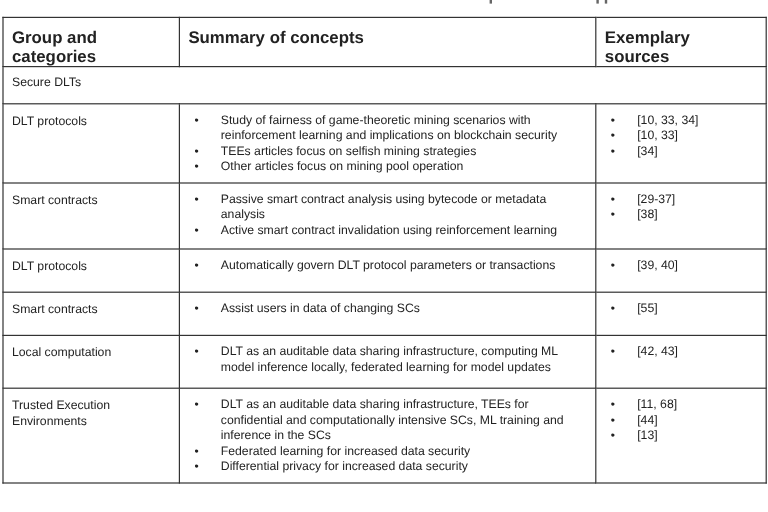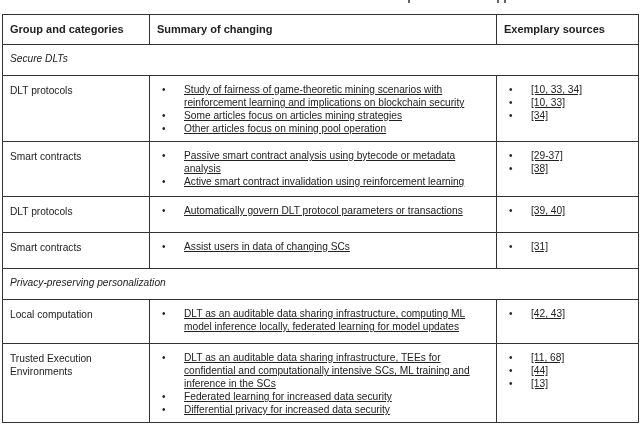--- a/index.html
+++ b/index.html
@@ -5,25 +5,25 @@
   html, body { margin: 0; padding: 0; background: #ffffff; }
   body { width: 640px; height: 427px; position: relative; overflow: hidden;
          font-family: "Liberation Sans", sans-serif; color: #222; font-size: 10.2px; }
   .cropped { position: absolute; top: 0; left: 0; width: 640px; height: 6px; }
   .cropped span { position: absolute; top: 0; width: 2px; height: 3px; background: #666; }
   table { position: absolute; left: 2px; top: 14px; width: 636px; border-collapse: collapse; table-layout: fixed; }
   td, th { border: 1.3px solid #333; vertical-align: top; text-align: left; padding: 0; }
   col.c1 { width: 147px; }
   col.c2 { width: 347px; }
   col.c3 { width: 142px; }
-  th { font-weight: bold; font-size: 11px; padding: 8px 7px 0 7px; height: 21px; }
+  th { font-weight: bold; font-size: 14px; padding: 8px 7px 0 7px; height: 21px; }
   td.cat { padding: 8px 7px 14px 7px; line-height: 13px; }
-  td.group { padding: 8px 7px 4px 7px; height: 18px; font-style: italic; }
+  td.group { padding: 8px 7px 4px 7px; height: 18px; }
   ul { list-style: none; margin: 0; padding: 7px 6px 6px 12px; }
-  li { position: relative; padding-left: 22px; line-height: 13px; text-decoration: underline; }
+  li { position: relative; padding-left: 22px; line-height: 13px; }
   li::before { content: "\2022"; position: absolute; left: 0; top: 0; font-size: 10px; }
   tr.h { height: 29px; }
 </style>
 </head>
 <body>
 
 <div class="cropped">
   <span style="left:408px"></span>
     <span style="left:497px"></span>
     <span style="left:504px"></span>
@@ -31,35 +31,35 @@
 
 <table>
   <colgroup>
       <col class="c1">
       <col class="c2">
       <col class="c3">
     </colgroup>
   <thead>
     <tr class="h">
       <th>Group and categories</th>
-      <th>Summary of changing</th>
+      <th>Summary of concepts</th>
       <th>Exemplary sources</th>
     </tr>
   </thead>
   <tbody>
 
     <tr>
       <td colspan="3" class="group">Secure DLTs</td>
     </tr>
     <tr style="height:66px">
       <td class="cat">DLT protocols</td>
       <td>
         <ul>
           <li>Study of fairness of game-theoretic mining scenarios with reinforcement learning and implications on blockchain security</li>
-          <li>Some articles focus on articles mining strategies</li>
+          <li>TEEs articles focus on selfish mining strategies</li>
           <li>Other articles focus on mining pool operation</li>
         </ul>
       </td>
       <td>
         <ul>
           <li>[10, 33, 34]</li>
           <li>[10, 33]</li>
           <li>[34]</li>
         </ul>
       </td>
@@ -95,28 +95,25 @@
     </tr>
     <tr style="height:25px">
       <td class="cat">Smart contracts</td>
       <td>
         <ul>
             <li>Assist users in data of changing SCs</li>
           </ul>
       </td>
       <td>
         <ul>
-            <li>[31]</li>
+            <li>[55]</li>
           </ul>
       </td>
     </tr>
 
-    <tr>
-      <td colspan="3" class="group">Privacy-preserving personalization</td>
-    </tr>
     <tr style="height:44px">
       <td class="cat">Local computation</td>
       <td>
         <ul>
             <li>DLT as an auditable data sharing infrastructure, computing ML model inference locally, federated learning for model updates</li>
           </ul>
       </td>
       <td>
         <ul>
             <li>[42, 43]</li>

